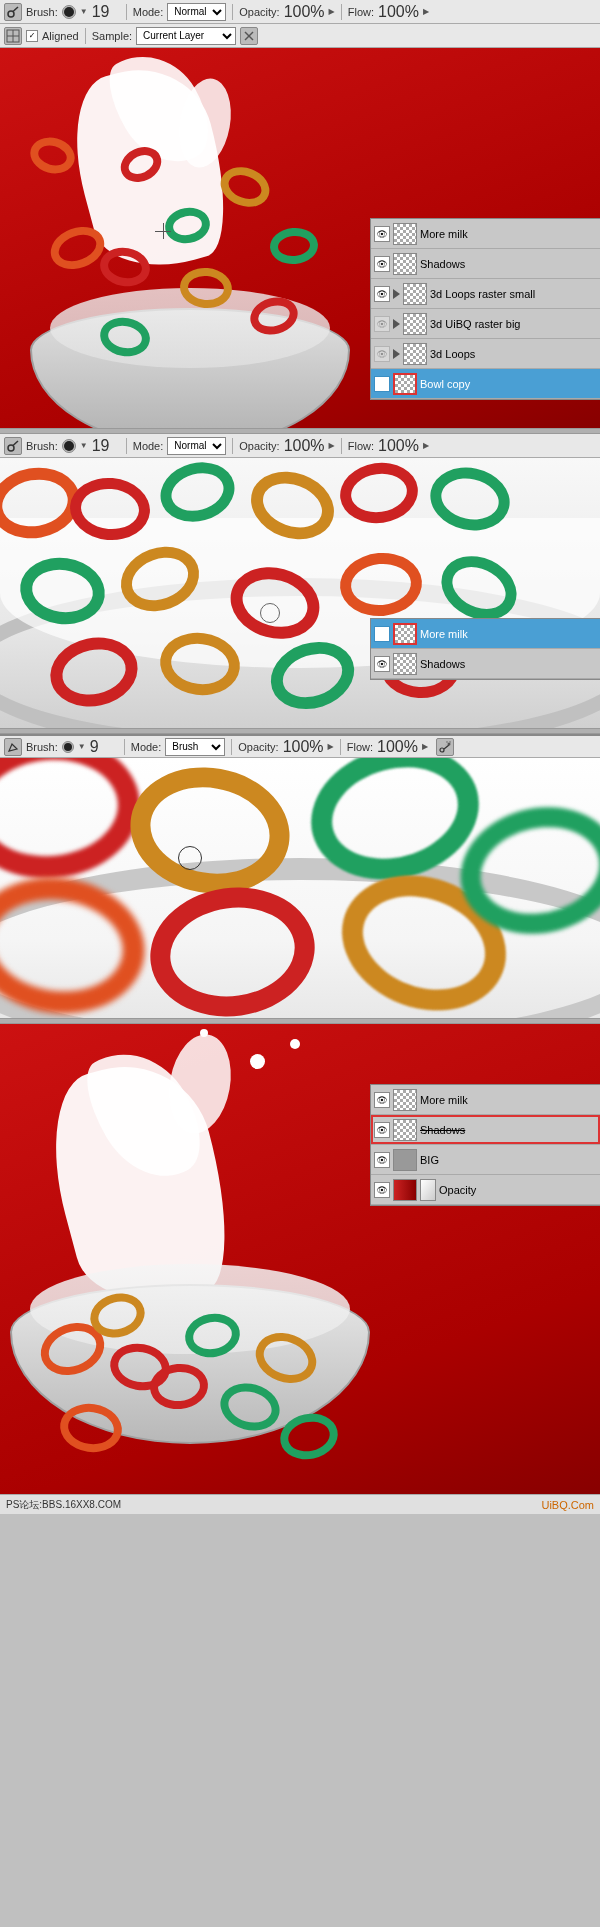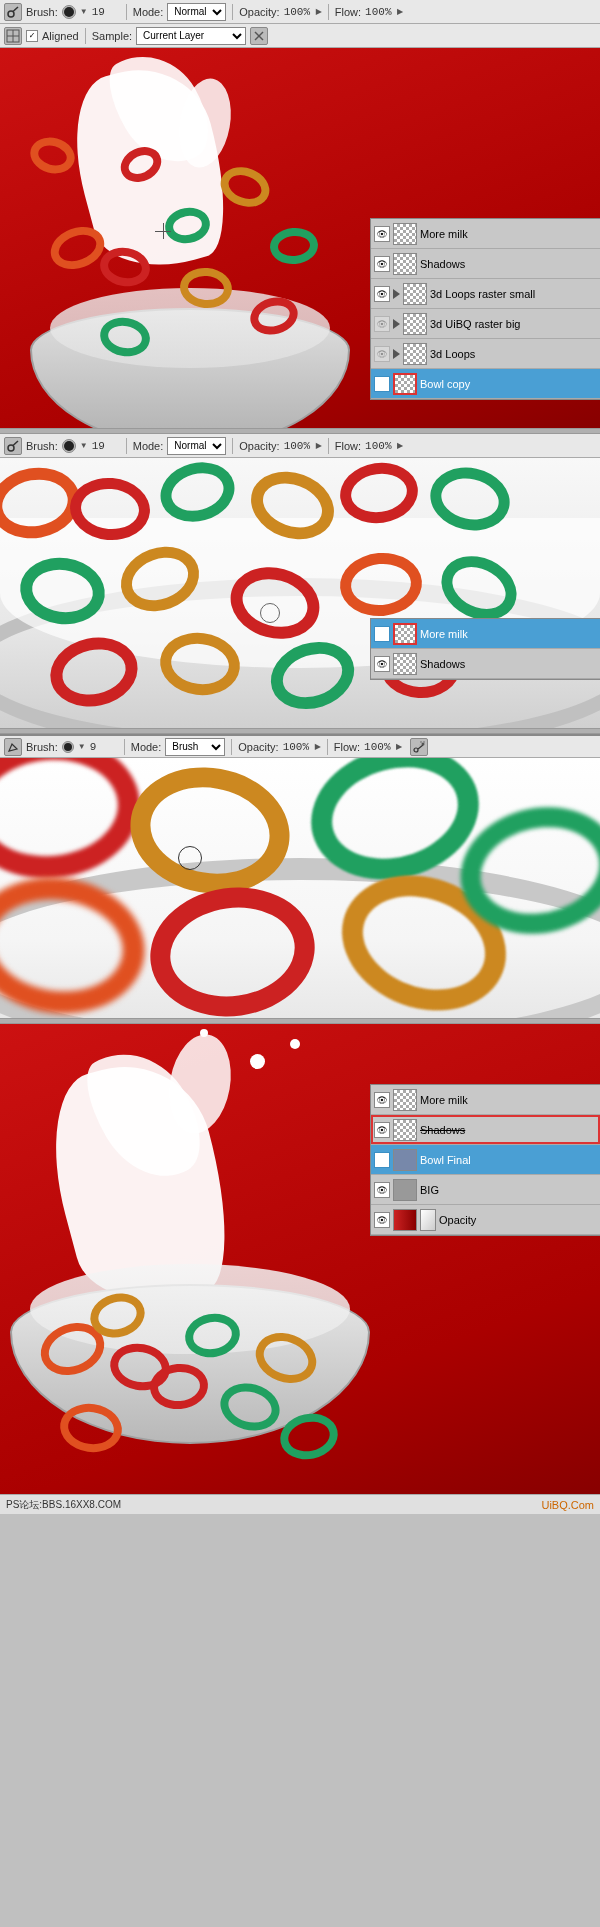--- a/index.html
+++ b/index.html
@@ -28,21 +28,21 @@
       display: flex; align-items: center; justify-content: center;
       font-size: 10px; cursor: pointer;
     }
     .toolbar-label { font-size: 11px; color: #333; }
     .toolbar-select {
       height: 18px; font-size: 10px;
       border: 1px solid #888;
       background: white;
       padding: 0 2px;
     }
-    .toolbar-value { font-size: 11px; color: #333; min-width: 28px; font-family: Liberation Mono, monospace; }
+    .toolbar-value { font-size: 16px; color: #333; min-width: 28px; }
     .toolbar-arrow {
       font-size: 8px; cursor: pointer; color: #555;
     }
     .toolbar-sep { width: 1px; height: 16px; background: #aaa; margin: 0 2px; }
 
     
     .toolbar2 {
       height: 24px;
       background: #e8e8e8;
       border-bottom: 1px solid #aaa;
@@ -288,21 +288,21 @@
     <svg width="14" height="14" viewBox="0 0 14 14">
       <rect x="1" y="1" width="12" height="12" fill="none" stroke="#555" stroke-width="1"></rect>
       <line x1="7" y1="1" x2="7" y2="13" stroke="#555" stroke-width="1"></line>
       <line x1="1" y1="7" x2="13" y2="7" stroke="#555" stroke-width="1"></line>
     </svg>
   </div>
   <div class="checkbox-small">✓</div>
   <span class="toolbar-label">Aligned</span>
   <div class="toolbar-sep"></div>
   <span class="toolbar-label">Sample:</span>
-  <select class="toolbar-select" style="width:110px;">
+  <select class="toolbar-select" style="width:100px;">
     <option>Current Layer</option>
   </select>
   <div class="toolbar-icon" style="font-size:9px;">
     <svg width="12" height="12" viewBox="0 0 12 12">
       <line x1="2" y1="2" x2="10" y2="10" stroke="#555" stroke-width="1.5"></line>
       <line x1="10" y1="2" x2="2" y2="10" stroke="#555" stroke-width="1.5"></line>
     </svg>
   </div>
 </div>
 
@@ -548,25 +548,20 @@
       </div>
 
       <div class="layer-row" style="position:relative;">
         <div class="layer-eye">👁</div>
         <div class="layer-thumb"></div>
         <span class="layer-name" style="text-decoration:line-through;">Shadows</span>
 
         <div style="position:absolute;left:0;right:0;top:0;bottom:0;border:2px solid #dd3333;pointer-events:none;"></div>
       </div>
 
-      <div class="layer-row active">
-        <div class="layer-eye" style="border-color:#3a8fc4;">👁</div>
-        <div class="layer-thumb" style="background:#7788aa;"></div>
-        <span class="layer-name">Bowl Final</span>
-      </div>
 
       <div class="layer-row">
         <div class="layer-eye">👁</div>
         <div class="layer-thumb" style="background:#999;"></div>
         <span class="layer-name">BIG</span>
       </div>
 
       <div class="layer-row">
         <div class="layer-eye">👁</div>
         <div class="layer-thumb-red" style="background:linear-gradient(90deg,#cc2222,#880000);"></div>

